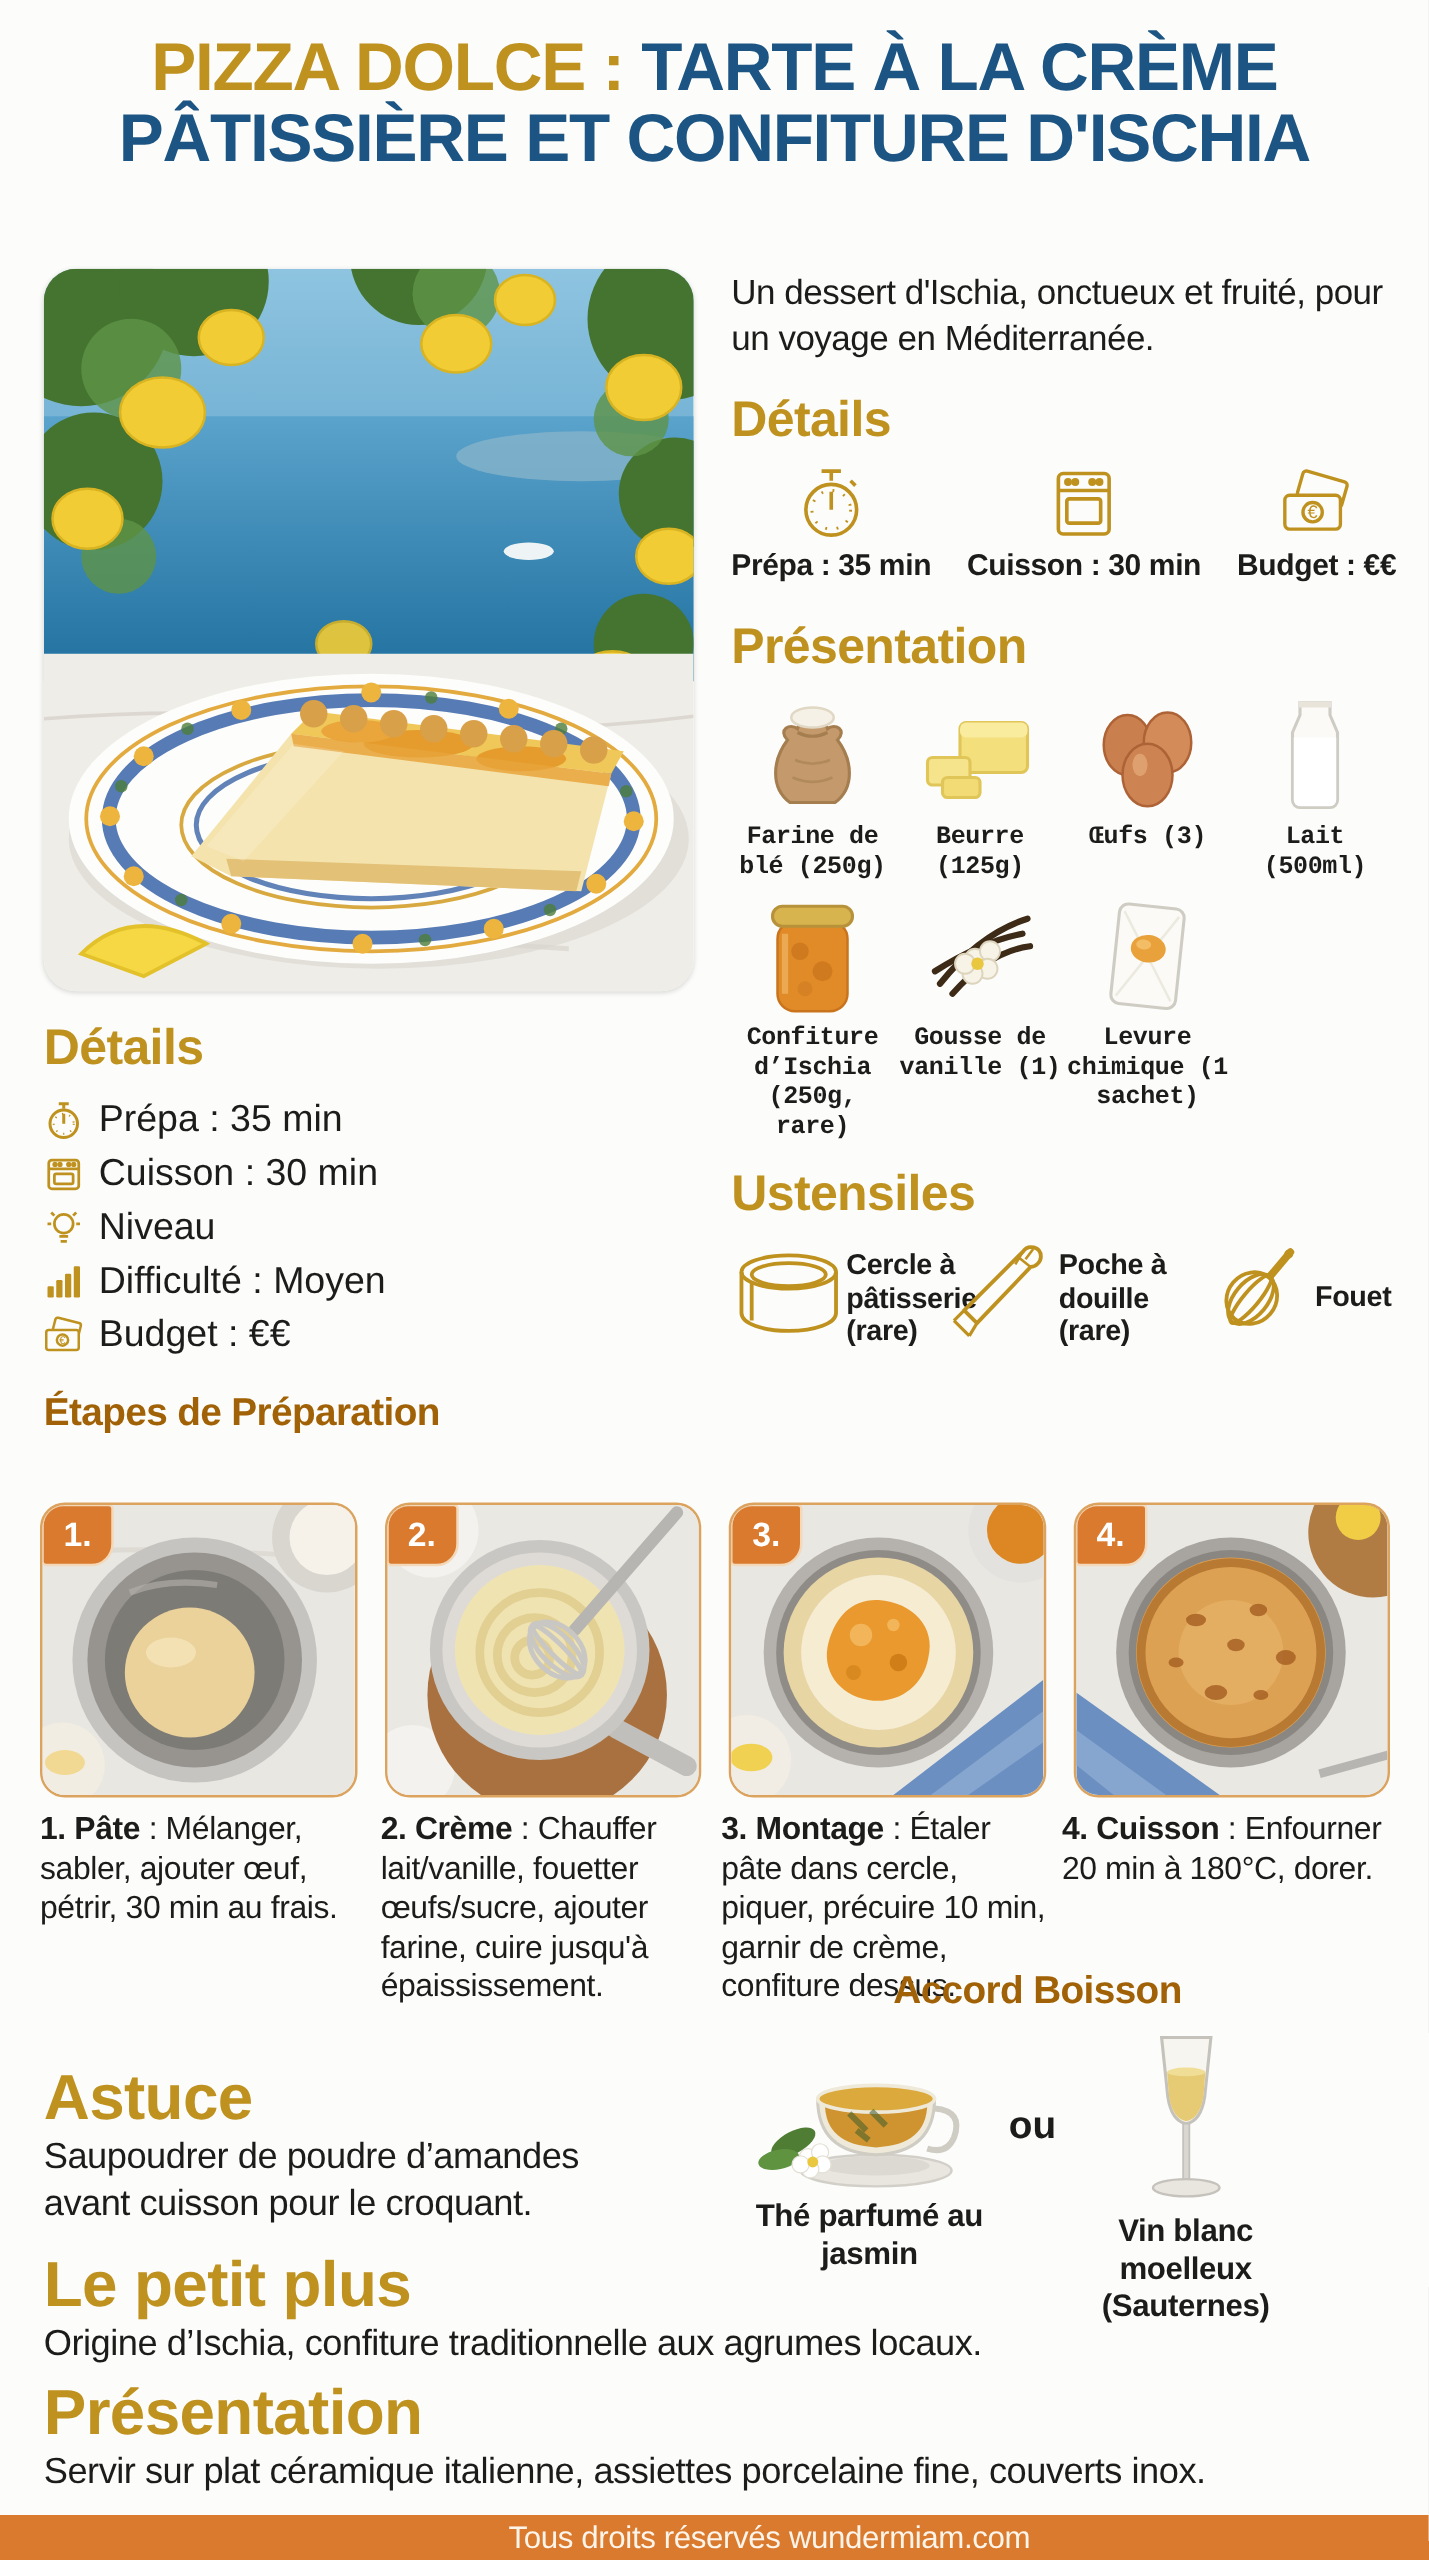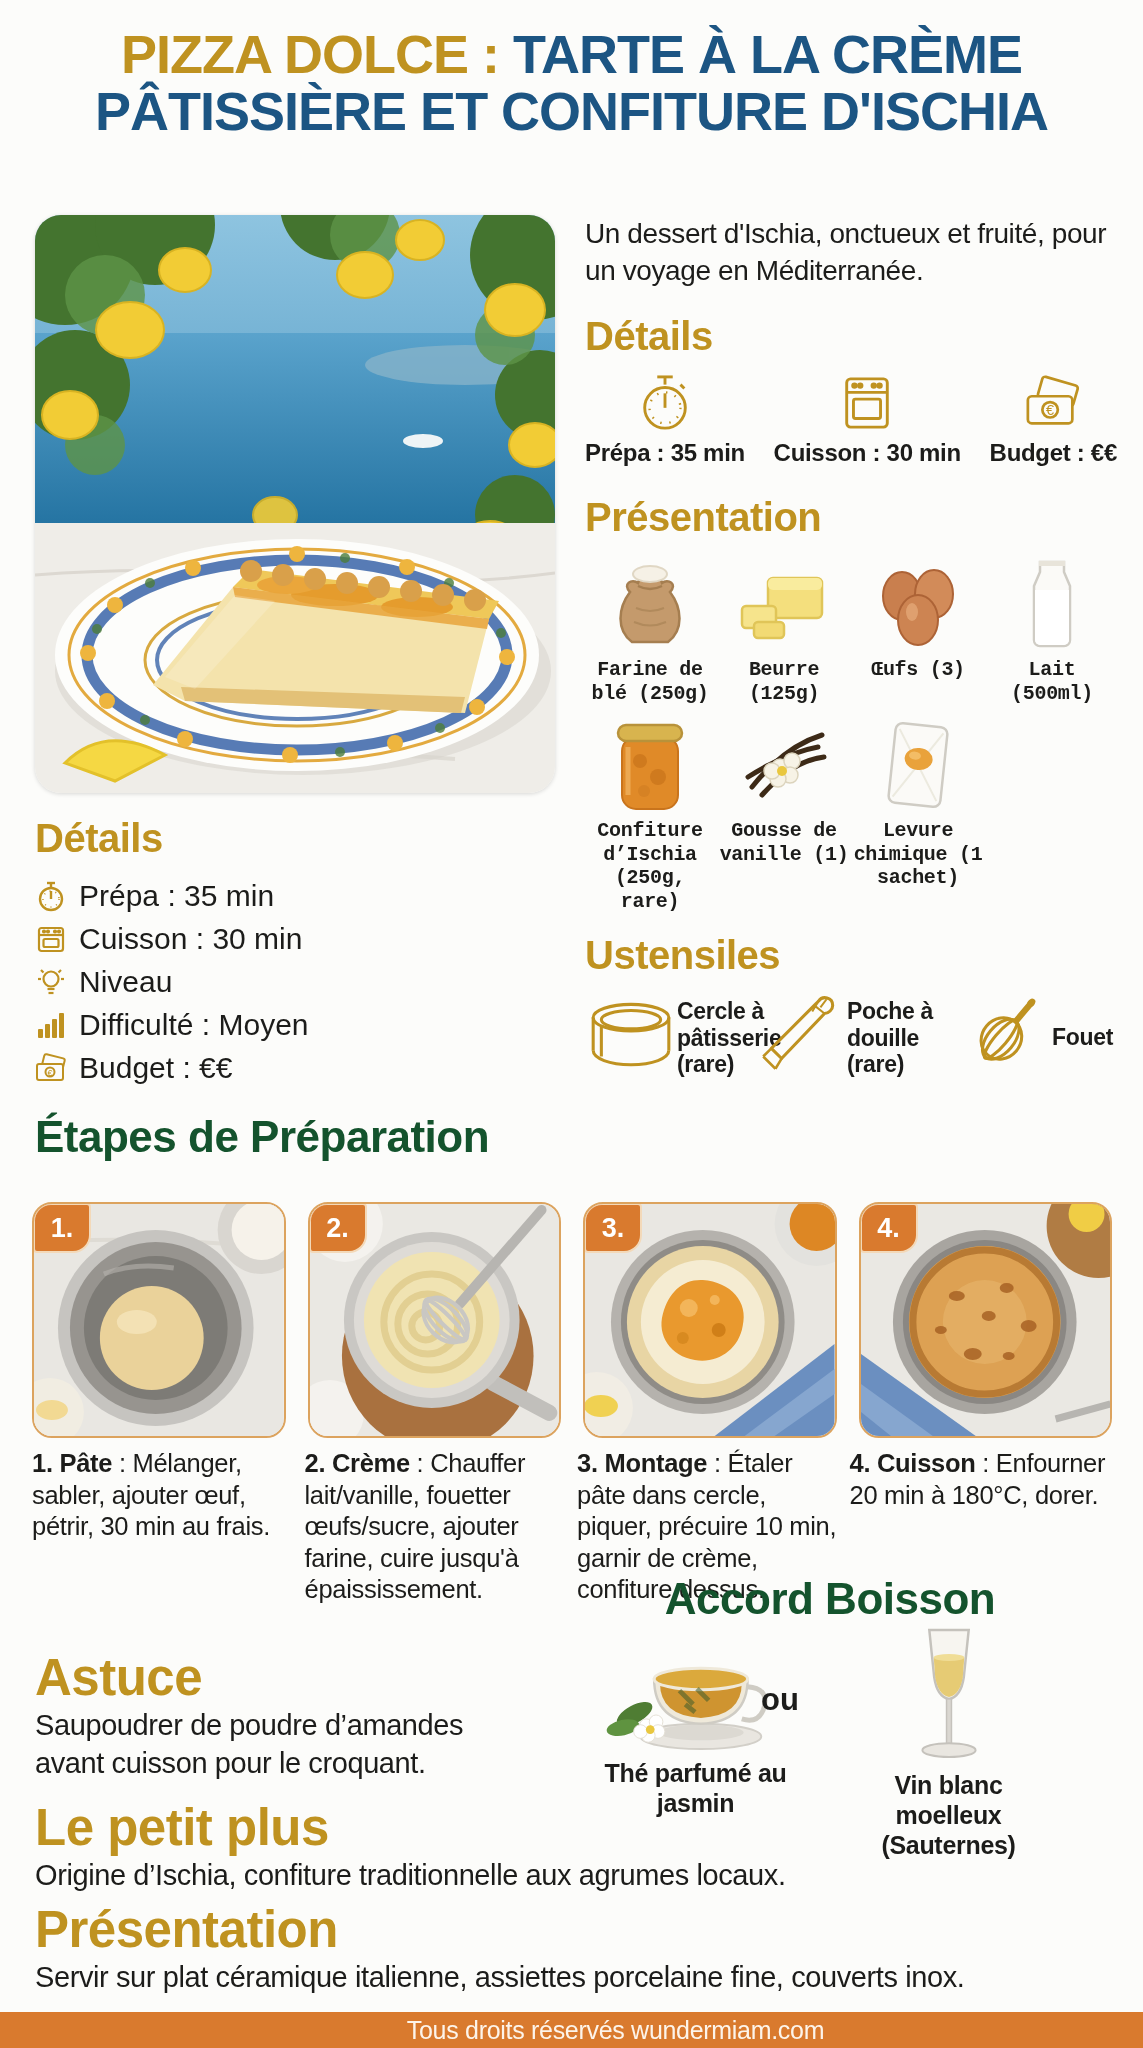--- a/index.html
+++ b/index.html
@@ -5,21 +5,21 @@
   html,body{margin:0;padding:0;background:#e8e8e8;}
   .canvas{position:relative;width:1143px;height:2048px;margin:0 auto;background:#fcfcfa;
           font-family:"Liberation Sans",sans-serif;color:#1c1c1a;overflow:hidden;}
   .gold{color:#bf9220;}
   .blue{color:#1c5583;}
   .title{position:absolute;top:26px;left:20px;right:20px;text-align:center;
          font-weight:700;font-size:54px;line-height:1.06;letter-spacing:-1px;}
   .hero{position:absolute;left:35px;top:215px;width:520px;height:578px;border-radius:26px;
         overflow:hidden;box-shadow:0 1px 4px rgba(0,0,0,.15);}
   .section-h{font-weight:700;color:#bf9220;font-size:40px;letter-spacing:-.5px;}
-  .big-h{font-weight:700;color:#14532d;font-size:44px;letter-spacing:-.5px;}
+  .big-h{font-weight:700;color:#a16207;font-size:31px;letter-spacing:-.5px;}
 
   
   .left-details{position:absolute;left:35px;top:816px;width:530px;}
   .left-details .list{margin-top:18px;}
   .ld-item{display:flex;align-items:center;gap:12px;margin-bottom:9px;font-size:30px;}
   .ld-item b{font-weight:400;}
   .ld-icon{width:32px;height:32px;flex:0 0 32px;display:flex;align-items:center;justify-content:center;}
 
   
   .right-col{position:absolute;left:585px;top:216px;width:532px;}
@@ -46,21 +46,21 @@
               grid-template-columns:repeat(4,1fr);gap:10px;}
   .step-text{font-size:25.5px;line-height:1.24;letter-spacing:-.3px;}
   .step-text b{font-weight:700;}
 
   
   .accord-h{position:absolute;left:610px;top:1574px;width:440px;text-align:center;}
   .drink{position:absolute;display:flex;flex-direction:column;align-items:center;text-align:center;}
   .drink-tea{left:598px;top:1640px;width:195px;}
   .drink-wine{left:856px;top:1626px;width:185px;}
   .drink-label{font-weight:700;font-size:25px;line-height:1.2;letter-spacing:-.3px;margin-top:6px;}
-  .drink-sep{position:absolute;left:747px;top:1682px;width:66px;text-align:center;
+  .drink-sep{position:absolute;left:793px;top:1682px;width:66px;text-align:center;
              font-weight:700;font-size:31px;}
 
   
   .note{position:absolute;left:35px;}
   .note-astuce{top:1648px;width:450px;}
   .note-extra{top:1798px;width:1085px;}
   .note-pres{top:1900px;width:1085px;}
   .note .section-h{font-size:51px;}
   .note .note-text{font-size:29px;line-height:1.3;letter-spacing:-.4px;margin-top:8px;}
 

